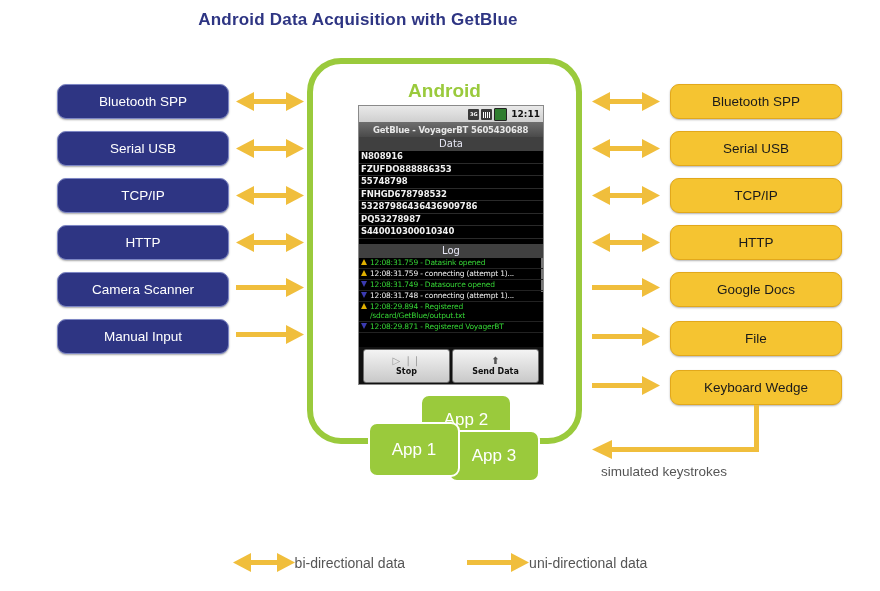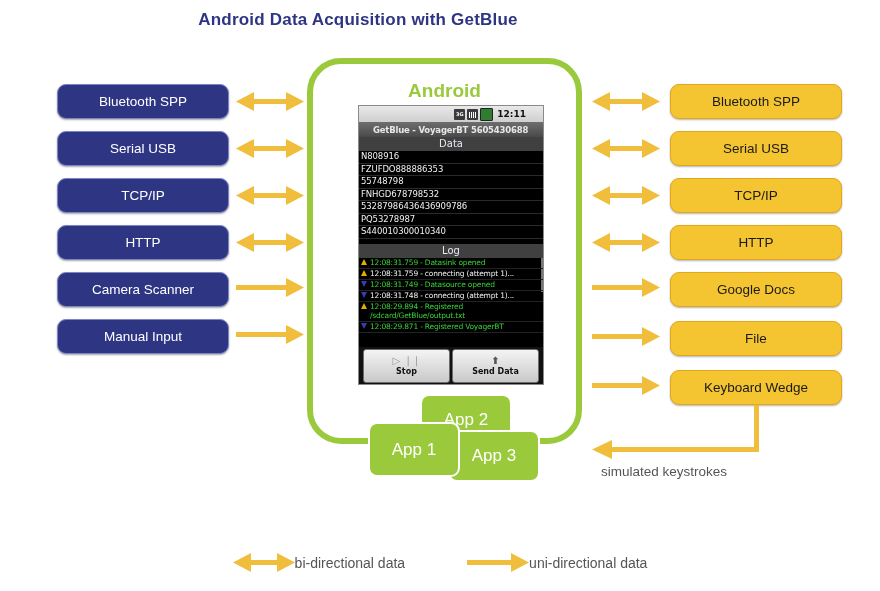--- a/index.html
+++ b/index.html
@@ -92,21 +92,21 @@
     box-sizing: border-box;
     font-family: "DejaVu Sans", sans-serif;
     overflow: hidden;
   }
   #status-bar {
     height: 16px;
     background: linear-gradient(to bottom, #e9e9e9, #cfcfcf);
     display: flex;
     align-items: center;
     justify-content: flex-end;
-    padding-right: 17px;
+    padding-right: 3px;
     gap: 2px;
   }
   .sb-icon {
     display: inline-block;
     width: 11px; height: 11px;
     position: relative;
   }
   .sb-3g {
     background: #3a3a3a;
     border-radius: 1px;
@@ -161,20 +161,21 @@
   .data-row {
     color: #f0f0f0;
     font-size: 8.5px;
     line-height: 11.5px;
     height: 11.5px;
     padding-left: 2px;
     border-bottom: 1px solid #2a2a2a;
     white-space: nowrap;
     overflow: hidden;
     letter-spacing: -0.1px;
+    font-weight: bold;
   }
   #log-list { background: #000; position: relative; }
   .log-row {
     position: relative;
     font-size: 7.5px;
     line-height: 10px;
     padding-left: 11px;
     border-bottom: 1px solid #222;
     white-space: nowrap;
     overflow: hidden;

